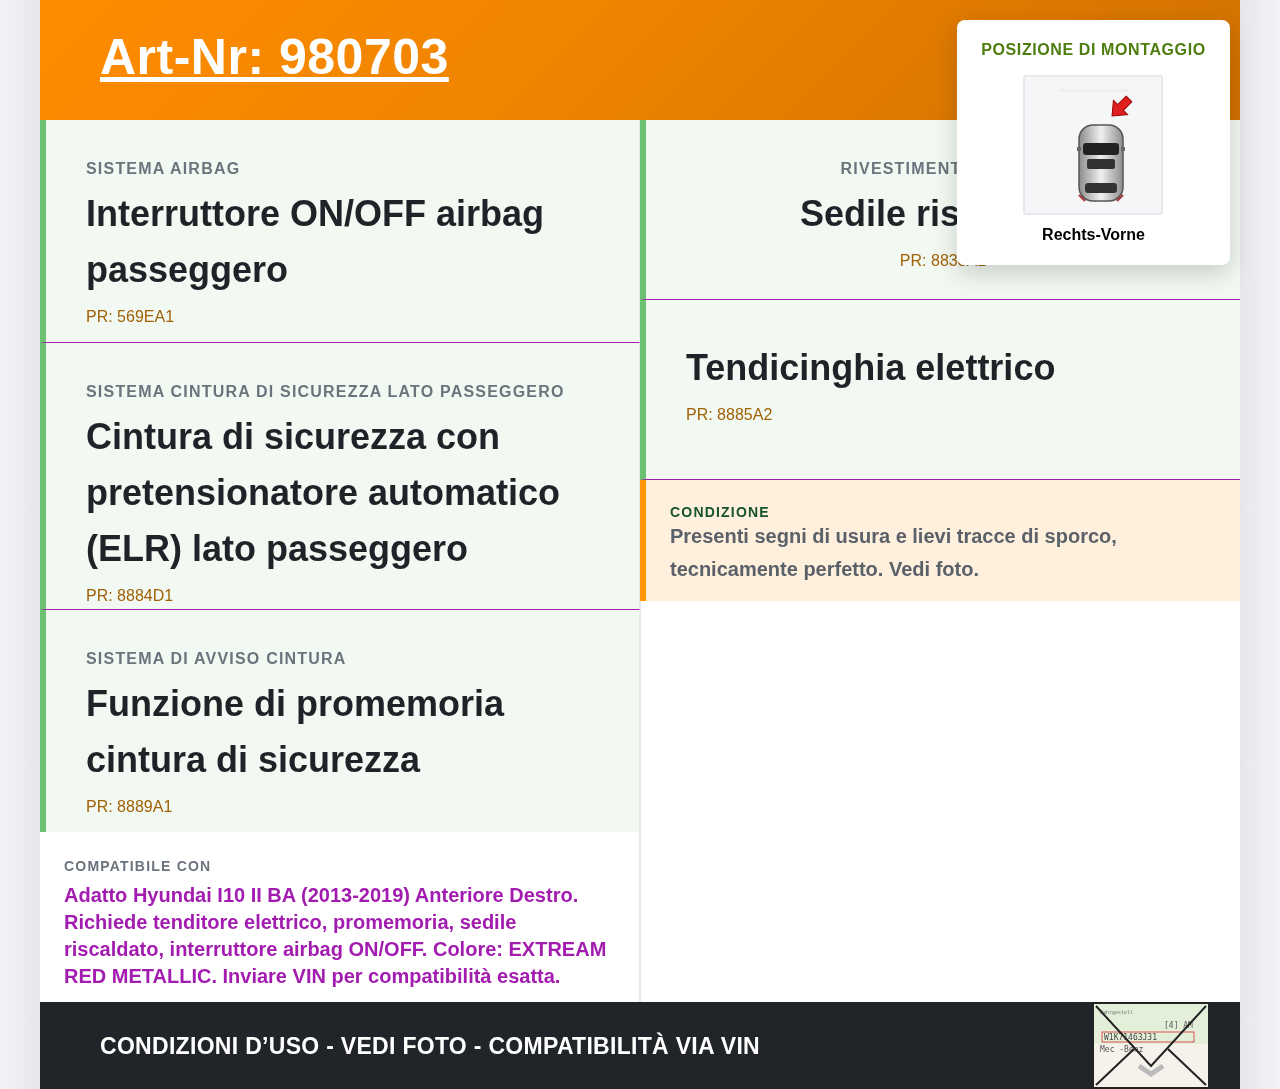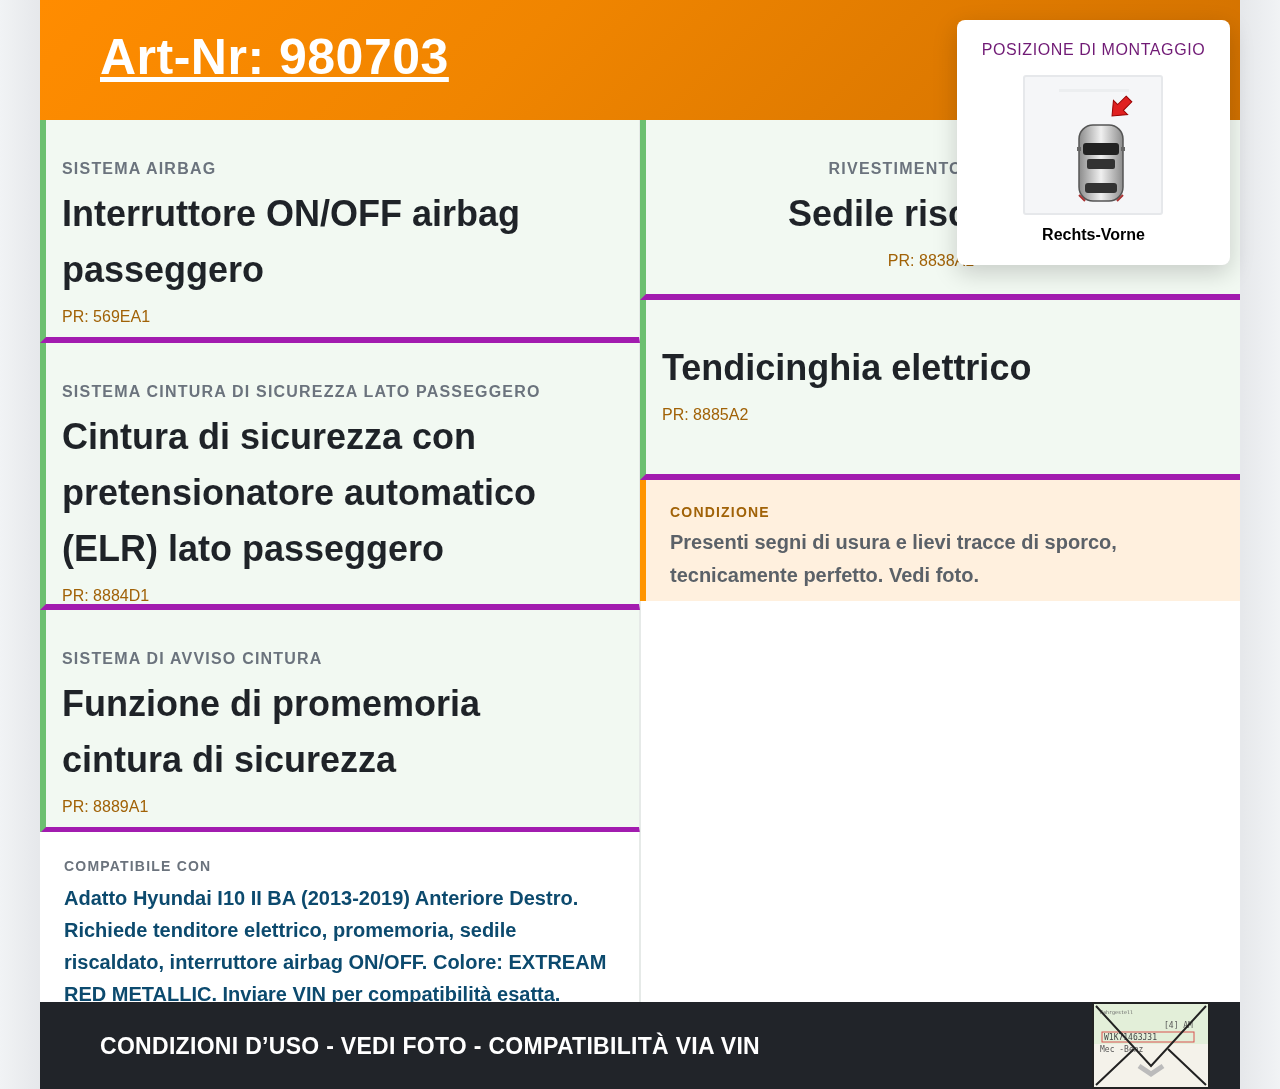--- a/index.html
+++ b/index.html
@@ -22,50 +22,50 @@
       color: #fff; font-size: 50px; font-weight: 700; letter-spacing: 0.5px;
       font-family: "Liberation Sans", "DejaVu Sans", sans-serif;
       text-decoration: underline;
     }
     .col { position: absolute; top: 120px; width: 600px; }
     .col-left { left: 0; }
     .col-right { left: 600px; }
     .card {
       position: relative; background: #f2f9f2;
       border-left: 6px solid #6cc070;
-      border-bottom: 6px solid #a21caf;
-      padding: 40px 40px 0 16px;
+      border-bottom: 1px solid #a21caf;
+      padding: 40px 40px 0 40px;
     }
     .col-left .card { border-right: 1px solid #e6eae8; }
     .cat {
       font-size: 16px; font-weight: 700; letter-spacing: 1.2px;
       color: #6b737d; text-transform: uppercase; margin-bottom: 8px;
     }
     .title {
       font-size: 36px; font-weight: 700; color: #1f2328; line-height: 56px;
     }
     .pr { font-size: 16px; color: #a16207; margin-top: 10px; }
     .cond {
       position: relative; background: #fff0de;
       border-left: 6px solid #ff9500;
       padding: 24px 24px 0 24px; height: 121px;
     }
     .cond .label {
-      font-size: 14px; font-weight: 700; letter-spacing: 1.2px; color: #a16207;
-      margin-bottom: 6px;
+      font-size: 14px; font-weight: 700; letter-spacing: 1.2px; color: #14532d;
+      margin-bottom: 0;
     }
     .cond .text { font-size: 20px; font-weight: 700; color: #5b6168; line-height: 33px; }
     .compat {
       position: absolute; left: 0; top: 832px; width: 600px; height: 170px;
       padding: 26px 24px 5px 24px; background: #fff; border-right: 1px solid #e6eae8;
     }
     .compat .label {
       font-size: 14px; font-weight: 700; letter-spacing: 1.2px; color: #6b737d; margin-bottom: 8px;
     }
-    .compat .text { font-size: 20px; font-weight: 700; color: #0c4a6e; line-height: 32px; }
+    .compat .text { font-size: 20px; font-weight: 700; color: #a21caf; line-height: 27px; }
     .right-fill {
       position: absolute; left: 600px; top: 601px; width: 1px; height: 401px; background: #e6eae8;
     }
     .footer {
       position: absolute; left: 0; top: 1002px; width: 1200px; height: 87px;
       background: #212429;
     }
     .footer .text {
       position: absolute; left: 60px; top: 31px;
       color: #fff; font-size: 23px; font-weight: 700; letter-spacing: 0.3px;
@@ -75,21 +75,21 @@
       background: #f4f2ea; border: 2px solid #222;
       overflow: hidden;
     }
     .mount {
       position: absolute; left: 917px; top: 20px; width: 273px; height: 245px;
       background: #fff; border-radius: 8px;
       box-shadow: 0 8px 24px rgba(0,0,0,0.18);
       text-align: center;
     }
     .mount .label {
-      margin-top: 21px; font-size: 16px; font-weight: 400; color: #701a75; letter-spacing: 0.6px;
+      margin-top: 21px; font-size: 16px; font-weight: 700; color: #4d7c0f; letter-spacing: 0.6px;
     }
     .mount .imgbox {
       position: absolute; left: 66px; top: 55px; width: 140px; height: 140px;
       background: #f5f6f8; border: 2px solid #e6e8eb; border-radius: 3px;
     }
     .mount .pos {
       position: absolute; left: 0; right: 0; top: 206px;
       font-size: 16px; font-weight: 700; color: #000000;
     }
   </style>

